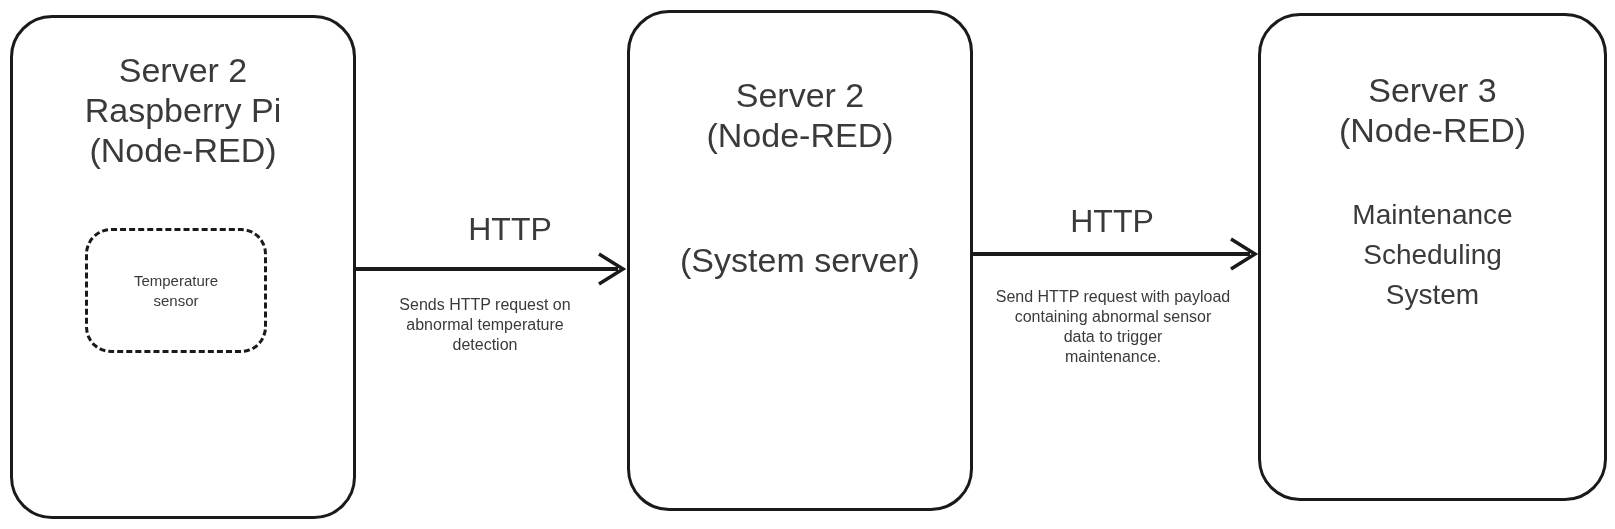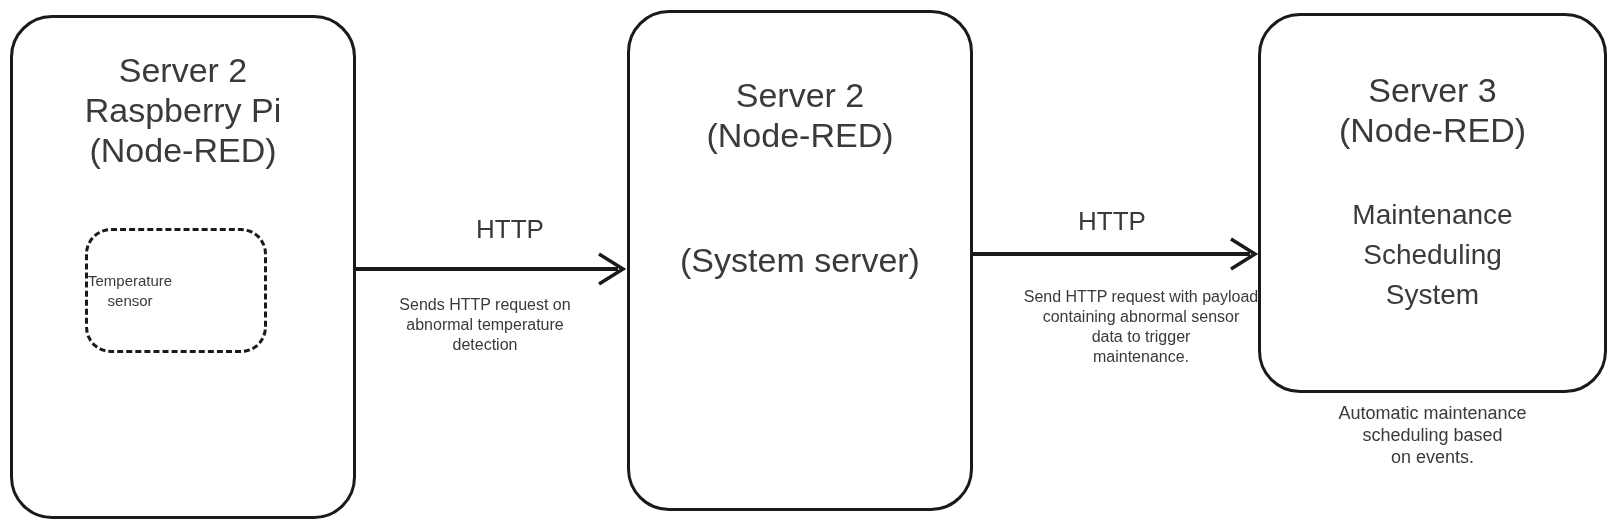--- a/index.html
+++ b/index.html
@@ -23,59 +23,59 @@
   }
   .box{
     position:absolute;
     box-sizing:border-box;
     border:3px solid var(--stroke);
     border-radius:42px;
     background:var(--bg);
   }
   #box-left  {left:10px;  top:15px; width:346px; height:504px;}
   #box-middle{left:627px; top:10px; width:346px; height:501px;}
-  #box-right {left:1258px;top:13px; width:349px; height:380px;text-decoration:underline;}
+  #box-right {left:1258px;top:13px; width:349px; height:488px;text-decoration:underline;}
   .box-text{
     position:absolute;left:0;right:0;
     text-align:center;
     white-space:pre-line;
   }
   .box-title{
     font-size:34px;line-height:40px;
   }
   #box-left  .box-title{top:32px;}
   #box-middle .box-title{top:62px;}
   #box-right .box-title{top:54px;}
   #box-middle .box-subtitle{top:227px;font-size:34px;line-height:40px;}
   #box-right  .box-subtitle{top:179px;font-size:28px;line-height:40px;}
   #box-right  .box-note{top:386px;font-size:18px;line-height:22px;}
   .sensor{
     position:absolute;
     left:72px;top:210px;width:182px;height:125px;
     box-sizing:border-box;
     border:3px dashed var(--stroke);
     border-radius:26px;
-    display:flex;align-items:center;justify-content:flex-start;
+    display:flex;align-items:center;justify-content:center;
   }
   .sensor-label{
     font-size:15px;line-height:20px;
     text-align:center;
     white-space:pre-line;
   }
   .float-label{
     position:absolute;
     text-align:center;
     white-space:pre-line;
   }
-  .http-label{font-size:26px;line-height:40px;}
+  .http-label{font-size:32px;line-height:40px;}
   #http-label-1{left:430px;top:209px;width:160px;}
   #http-label-2{left:1032px;top:201px;width:160px;}
   .arrow-desc{font-size:16px;line-height:20px;}
   #arrow-desc-1{left:368px;top:295px;width:234px;}
-  #arrow-desc-2{left:970px;top:287px;width:286px;margin-left:28px;}
+  #arrow-desc-2{left:970px;top:287px;width:286px;}
 </style>
 </head>
 <body>
 
 <div class="canvas">
 
   <svg class="arrows" viewBox="0 0 1615 529" xmlns="http://www.w3.org/2000/svg">
     <g>
       <line x1="356" y1="269" x2="618" y2="269" stroke-width="4"></line>
       <polyline points="599,254 623,269 599,284" stroke-width="3.5"></polyline>
@@ -101,23 +101,20 @@
 (Node-RED)</div>
     <div class="box-text box-subtitle">(System server)</div>
   </div>
 
   <div class="box" id="box-right">
     <div class="box-text box-title">Server 3
 (Node-RED)</div>
     <div class="box-text box-subtitle">Maintenance
 Scheduling
 System</div>
-    <div class="box-text box-note">Automatic maintenance
-scheduling based
-on events.</div>
   </div>
 
   <div class="float-label http-label" id="http-label-1">HTTP</div>
   <div class="float-label arrow-desc" id="arrow-desc-1">Sends HTTP request on
 abnormal temperature
 detection</div>
 
   <div class="float-label http-label" id="http-label-2">HTTP</div>
   <div class="float-label arrow-desc" id="arrow-desc-2">Send HTTP request with payload
 containing abnormal sensor

